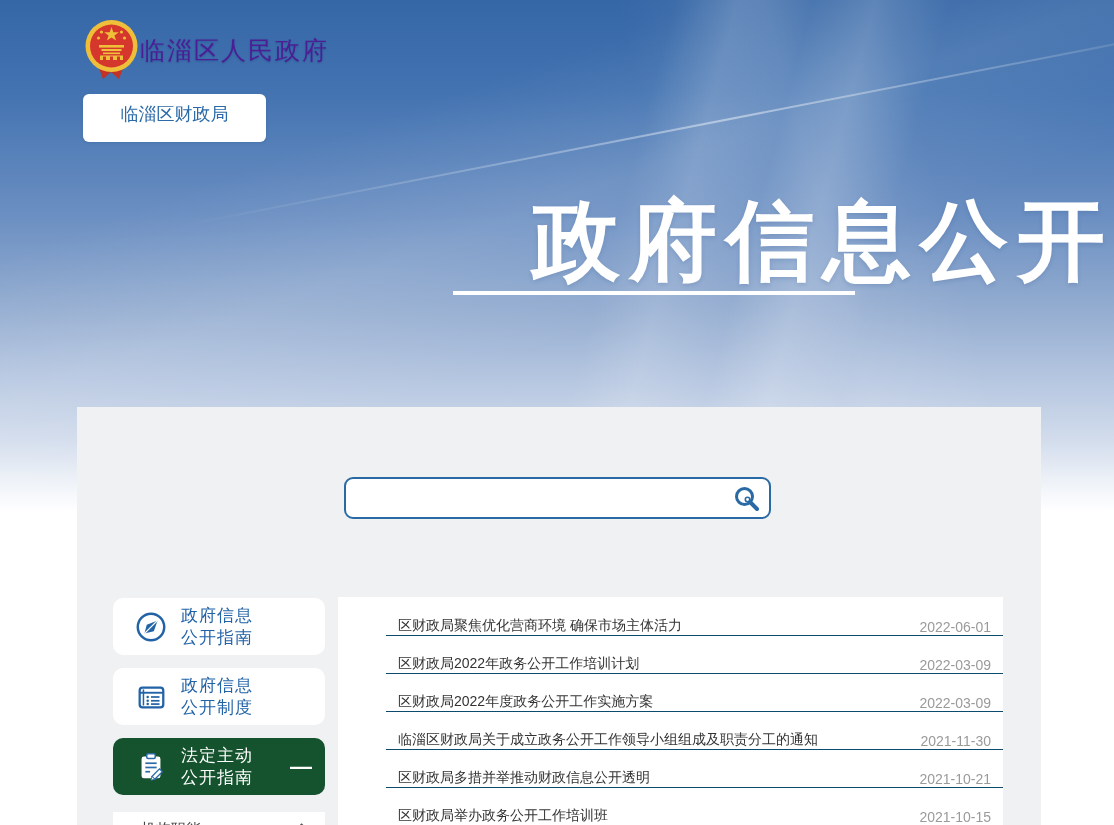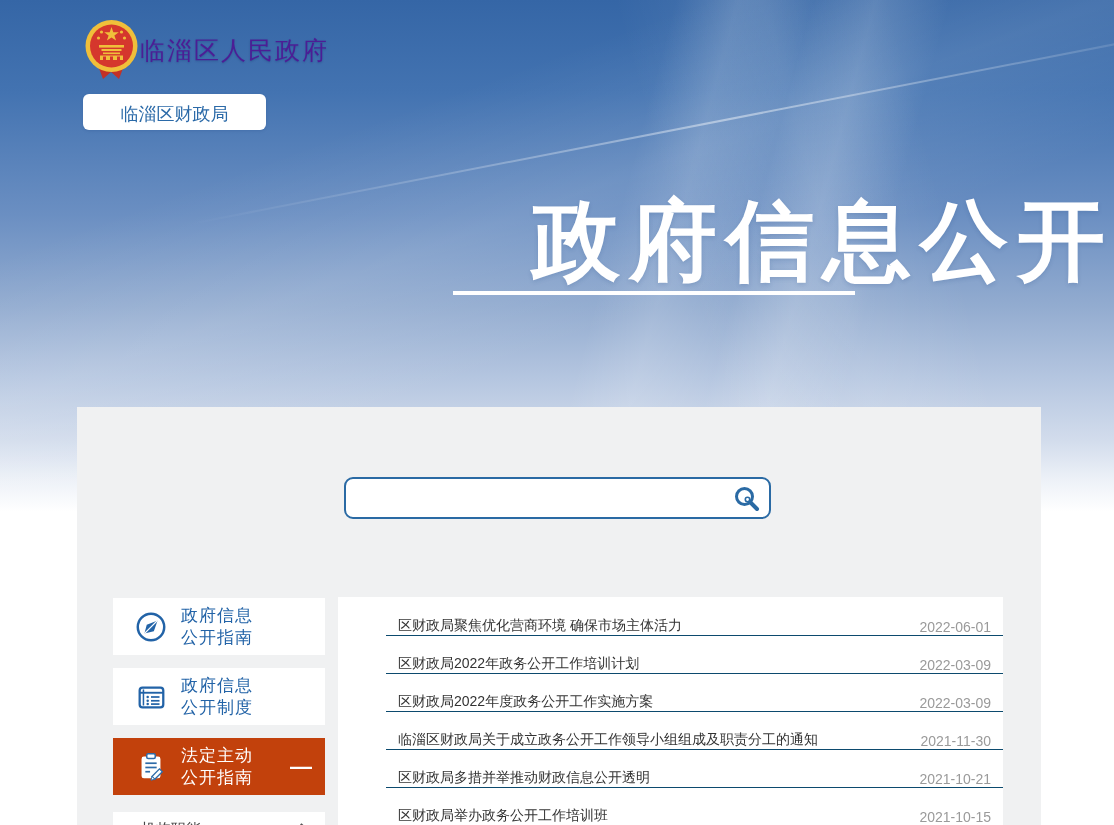--- a/index.html
+++ b/index.html
@@ -23,21 +23,21 @@
     transform:rotate(-11deg);
   }
 
   
   .emblem { position:absolute; left:84px; top:19px; width:55px; height:62px; }
   .site-name {
     position:absolute; left:140px; top:34px; color:#4c1d95; font-size:25px;
     font-weight:normal; letter-spacing:2px; text-shadow:0 1px 2px rgba(0,40,90,.25);
   }
   .bureau-tab {
-    position:absolute; left:83px; top:94px; width:183px; height:36px;
+    position:absolute; left:83px; top:94px; width:183px; height:48px;
     background:#ffffff; border-radius:6px; color:#2b6aa8; font-size:18px;
     line-height:40px; text-align:center; box-shadow:0 1px 3px rgba(20,60,120,.18);
     cursor:pointer;
   }
 
   
   .hero-title {
     position:absolute; left:0; width:1114px; top:182px; text-align:right;
     color:#ffffff; font-size:88px; font-weight:bold; letter-spacing:9px;
     text-shadow:0 2px 4px rgba(20,60,120,.15); white-space:nowrap;
@@ -57,25 +57,25 @@
     flex:1; height:100%; border:none; outline:none; background:transparent;
     padding:0 12px; font-size:16px; color:#333;
     font-family:"Liberation Sans","DejaVu Sans",sans-serif;
   }
   .search-btn { width:46px; height:100%; display:flex; align-items:center; justify-content:center; cursor:pointer; background:transparent; border:none; }
 
   
   .sidebar { position:absolute; left:36px; top:191px; width:212px; }
   .side-item {
     height:57px; margin-bottom:13px; background:#ffffff; display:flex;
-    align-items:center; color:#2263a7; cursor:pointer;
+    align-items:center; color:#2263a7; cursor:pointer;border-radius:10px;
   }
   .side-item .icon { width:34px; height:34px; margin:0 13px 0 21px; flex:0 0 34px; }
   .side-label { font-size:17px; line-height:22px; letter-spacing:1px; }
-  .side-item.active { background:#c2410c; color:#ffffff; margin-bottom:17px; }
+  .side-item.active { background:#14532d; color:#ffffff; margin-bottom:17px; }
   .expand-dash { margin-left:auto; margin-right:13px; font-size:22px; font-weight:bold; color:#ffffff; line-height:57px; }
   .submenu-row {
     height:34px; background:#ffffff; display:flex; align-items:center;
     justify-content:space-between; padding:0 17px 0 28px; color:#474747;
     font-size:15px; cursor:pointer;
   }
   .chevron {
     width:9px; height:9px; border-top:2px solid #555; border-right:2px solid #555;
     transform:rotate(45deg); margin-right:2px;
   }

